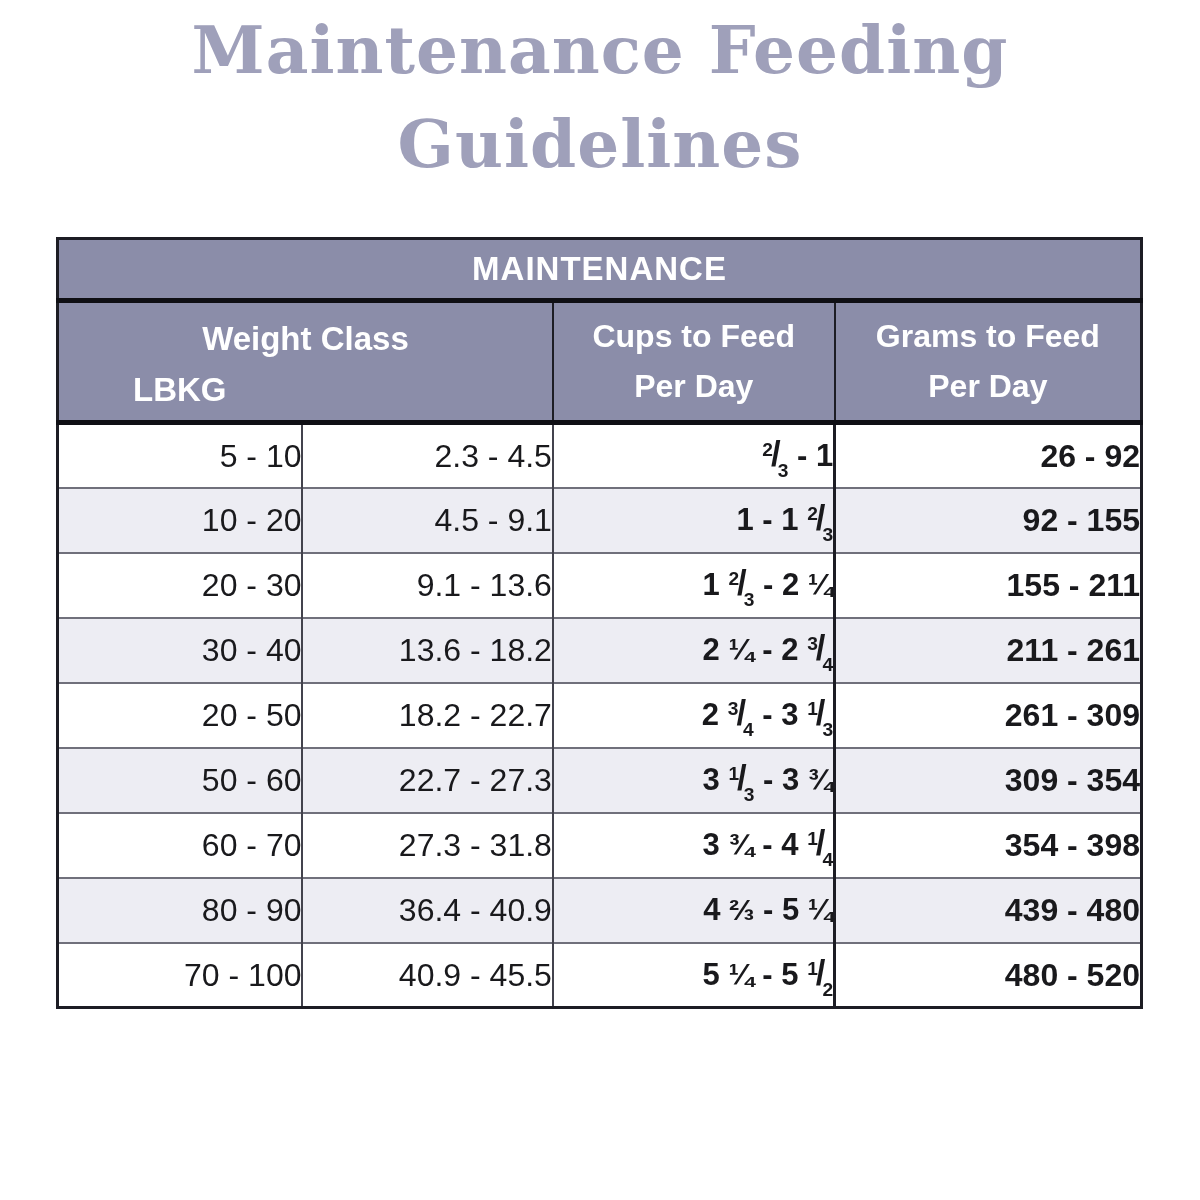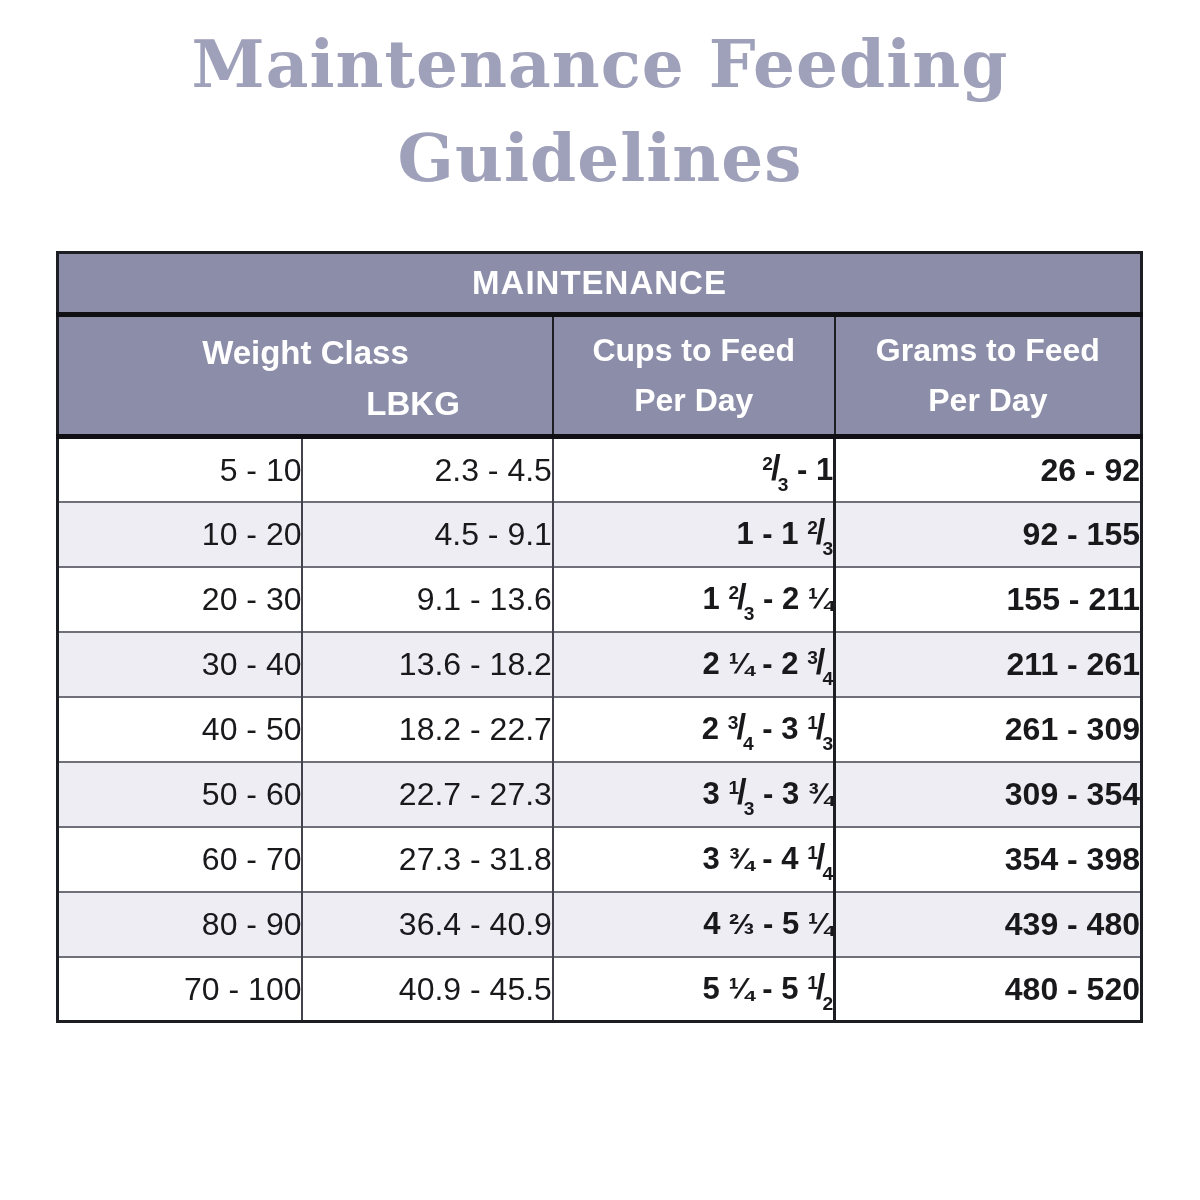--- a/index.html
+++ b/index.html
@@ -15,21 +15,21 @@
     --row-alt:#ededf3;
     --row:#ffffff;
     --ink:#19191c;
     --title:#9fa0ba;
     --grid-h:#70707b;
     --grid-v:#43434d;
     --heavy:#0f0f14;
     --outer:#1d1d24;
   }
   .page-title {
-    padding-top:18px;
+    padding-top:4px;
     text-align:center;
     font-family:"DejaVu Serif","Liberation Serif",serif;
     font-weight:700;
     font-size:66px;
     line-height:1.42;
     letter-spacing:1px;
     color:var(--title);
   }
   .table-wrap { margin:46px 57px 0 56px; }
   table.feed {
@@ -53,21 +53,21 @@
   }
   tr.colhead th {
     height:122px;
     font-size:32px;
     border-bottom:5px solid var(--heavy);
   }
   tr.colhead th.sep { border-left:2px solid var(--outer);margin-left:44px; }
   .wc-title { font-size:33px; line-height:1.2; margin-top:4px; }
   .wc-units {
     display:flex;
-    justify-content:flex-end;
+    justify-content:flex-start;
     padding:0 92px 0 74px;
     margin-top:12px;
     font-size:33px;
   }
   .hline { line-height:1.55; }
   tbody td {
     height:65px;
     text-align:right;
     vertical-align:middle;
     font-size:32px;
@@ -148,21 +148,21 @@
           <td class="cups">1 <span class="bfrac"><span class="fn">2</span><span class="fs">/</span><span class="fd">3</span></span> - 2 <span class="vf">¼</span></td>
           <td class="grams">155 - 211</td>
         </tr>
         <tr>
           <td class="lb">30 - 40</td>
           <td class="kg">13.6 - 18.2</td>
           <td class="cups">2 <span class="vf">¼</span> - 2 <span class="bfrac"><span class="fn">3</span><span class="fs">/</span><span class="fd">4</span></span></td>
           <td class="grams">211 - 261</td>
         </tr>
         <tr>
-          <td class="lb">40 - 50</td>
+          <td class="lb">20 - 50</td>
           <td class="kg">18.2 - 22.7</td>
           <td class="cups">2 <span class="bfrac"><span class="fn">3</span><span class="fs">/</span><span class="fd">4</span></span> - 3 <span class="bfrac"><span class="fn">1</span><span class="fs">/</span><span class="fd">3</span></span></td>
           <td class="grams">261 - 309</td>
         </tr>
         <tr>
           <td class="lb">50 - 60</td>
           <td class="kg">22.7 - 27.3</td>
           <td class="cups">3 <span class="bfrac"><span class="fn">1</span><span class="fs">/</span><span class="fd">3</span></span> - 3 <span class="vf">¾</span></td>
           <td class="grams">309 - 354</td>
         </tr>

